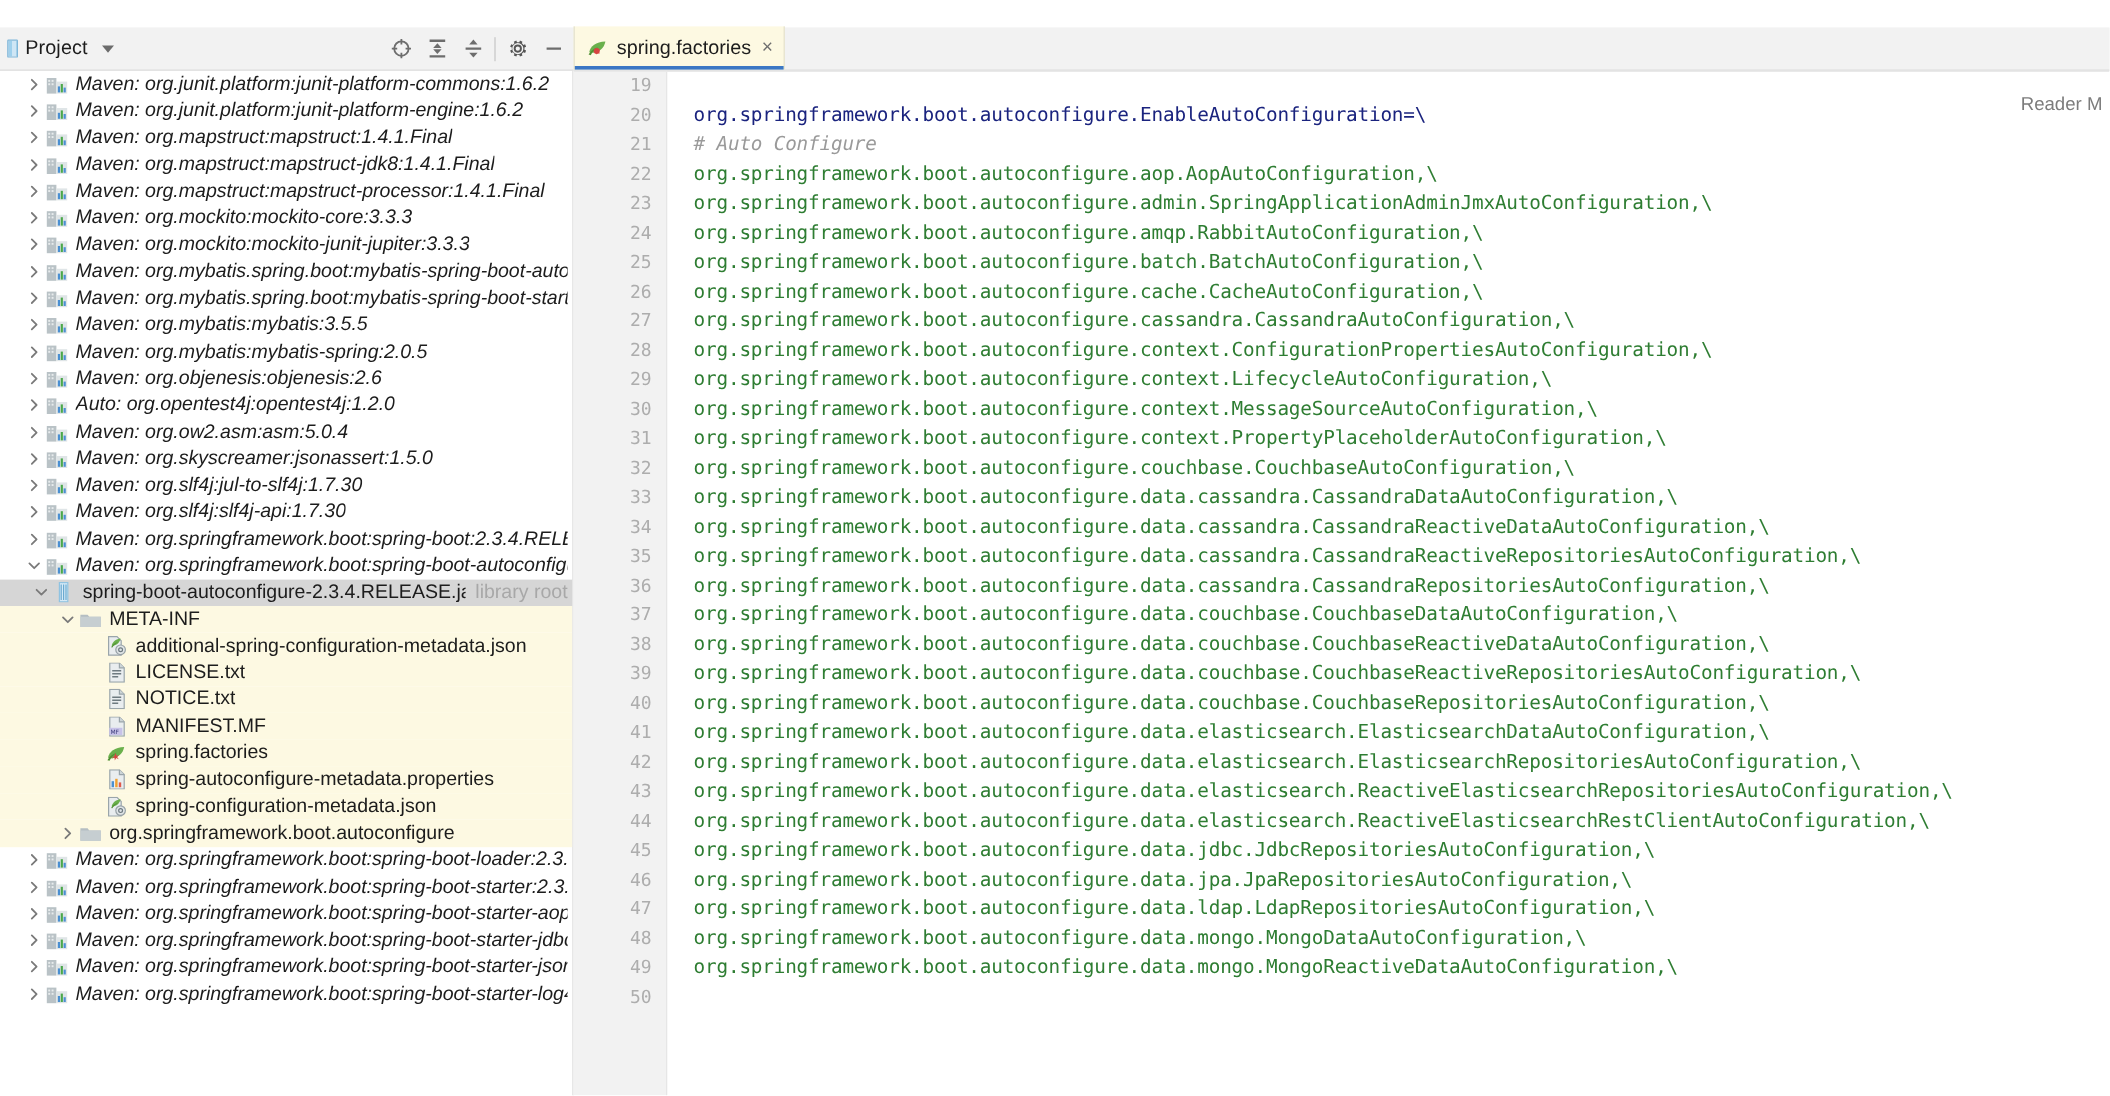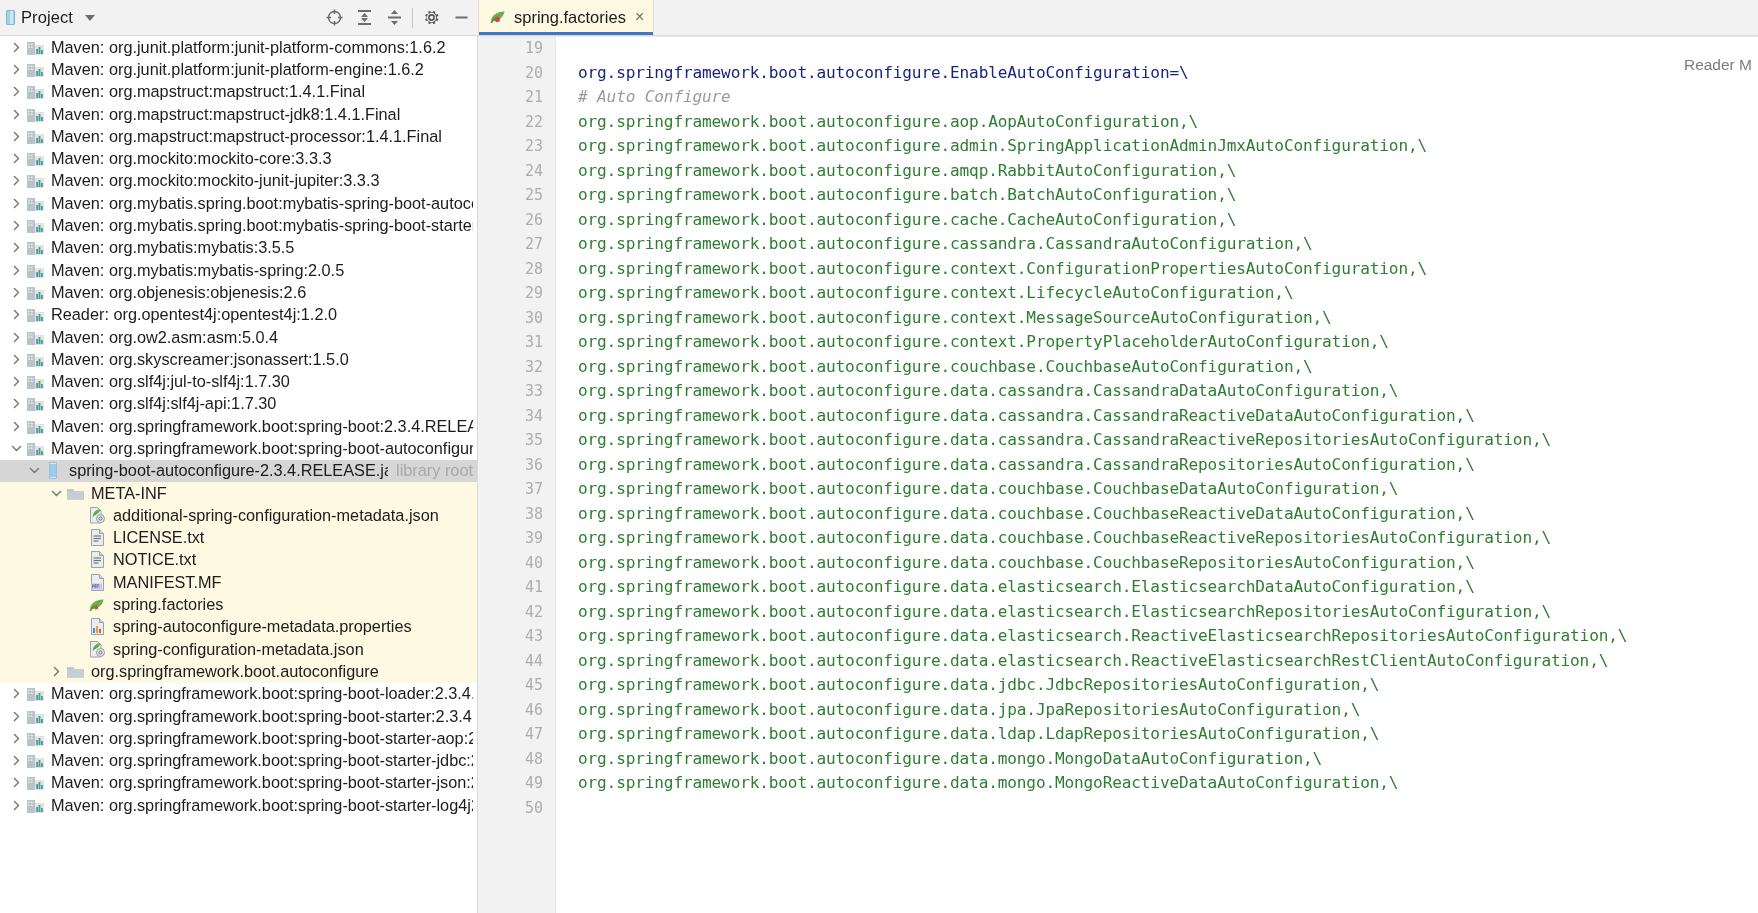--- a/index.html
+++ b/index.html
@@ -21,20 +21,21 @@
   }
 
   
   .topbar {
     height: 36px;
     min-height: 36px;
     display: flex;
     align-items: stretch;
     background: #f2f2f2;
     position: relative;
+    margin-top: 23px;
   }
 
   .tool-window-header {
     width: 478px;
     min-width: 478px;
     background: #f2f2f2;
     display: flex;
     align-items: center;
     padding-left: 4px;
     border-bottom: 1px solid #d8d8d8;
@@ -168,21 +169,21 @@
   .arrow svg { display: block; }
   .ico {
     width: 20px; min-width: 20px;
     height: 18px;
     margin-right: 6px;
     display: flex; align-items: center; justify-content: center;
   }
   .ico svg { display:block; }
 
   
-  .ind0 { padding-left: 8px; }
+  .ind0 { padding-left: 20px; font-style: italic; }
   .ind1 { padding-left: 26px; }
   .ind2 { padding-left: 48px; }
   .ind3 { padding-left: 70px; }
 
   
   .editor {
     flex: 1;
     position: relative;
     background: #ffffff;
     overflow: hidden;
@@ -587,21 +588,21 @@
                 <rect x="2.2" y="4.6" width="1.6" height="1.6" fill="#e8eced"></rect>
                 <rect x="5" y="4.6" width="1.6" height="1.6" fill="#e8eced"></rect>
                 <rect x="2.2" y="7.4" width="1.6" height="1.6" fill="#e8eced"></rect>
                 <rect x="5" y="7.4" width="1.6" height="1.6" fill="#e8eced"></rect>
                 <rect x="9" y="6" width="9" height="10" fill="#dfe5e7"></rect>
                 <rect x="10.2" y="10" width="1.8" height="5" fill="#4a8fd1"></rect>
                 <rect x="12.6" y="8" width="1.8" height="7" fill="#4aa84a"></rect>
                 <rect x="15" y="11" width="1.8" height="4" fill="#4a8fd1"></rect>
               </svg>
             </span>
-            <span class="row-label">Reader: org.opentest4j:opentest4j:1.2.0</span>
+            <span class="row-label">Auto: org.opentest4j:opentest4j:1.2.0</span>
           </div>
           <div class="row ind0">
             <span class="arrow">
               <svg width="11" height="11" viewBox="0 0 11 11">
                 <path d="M3.5 1.5L7.5 5.5L3.5 9.5" fill="none" stroke="#7a7a7a" stroke-width="1.5" stroke-linecap="round" stroke-linejoin="round"></path>
               </svg>
             </span>
             <span class="ico">
               <svg width="19" height="17" viewBox="0 0 19 17">
                 <rect x="1" y="3" width="8" height="13" fill="#b9c2c6"></rect>

